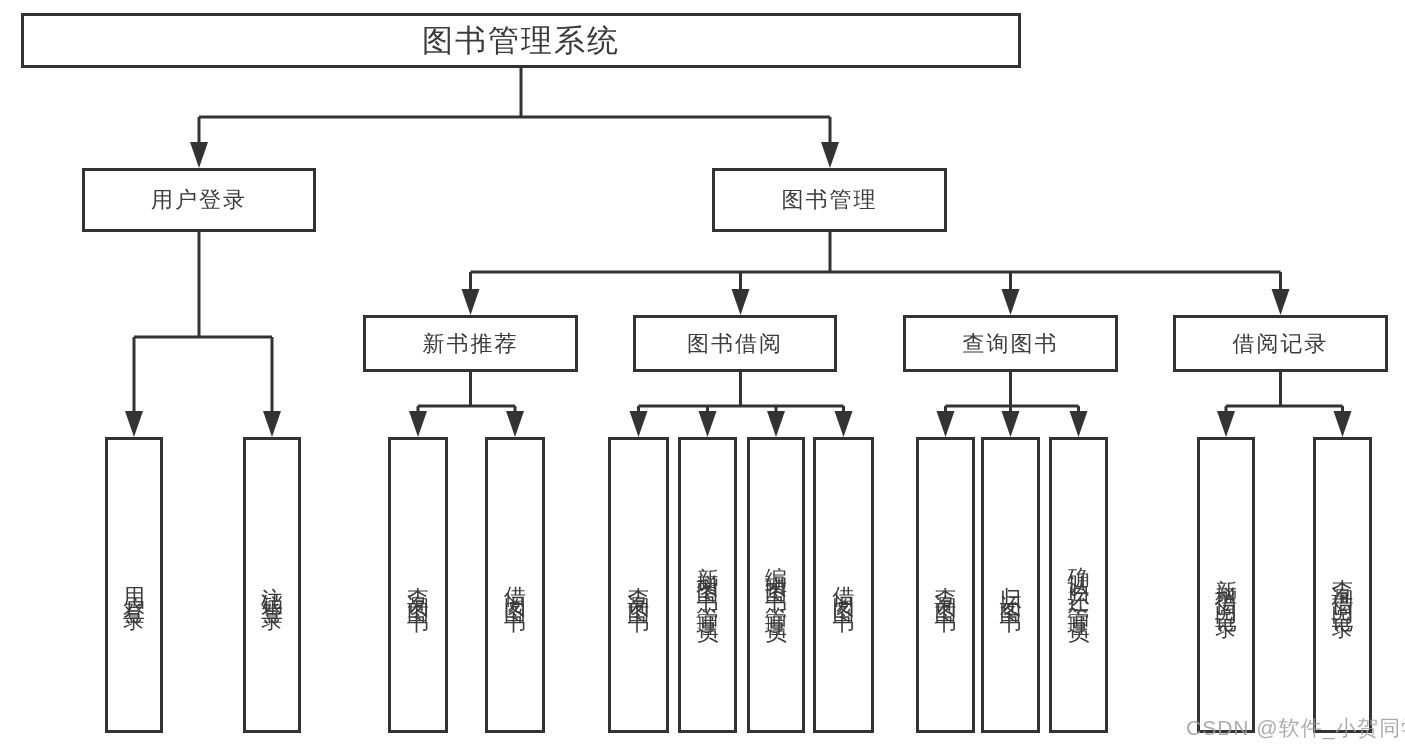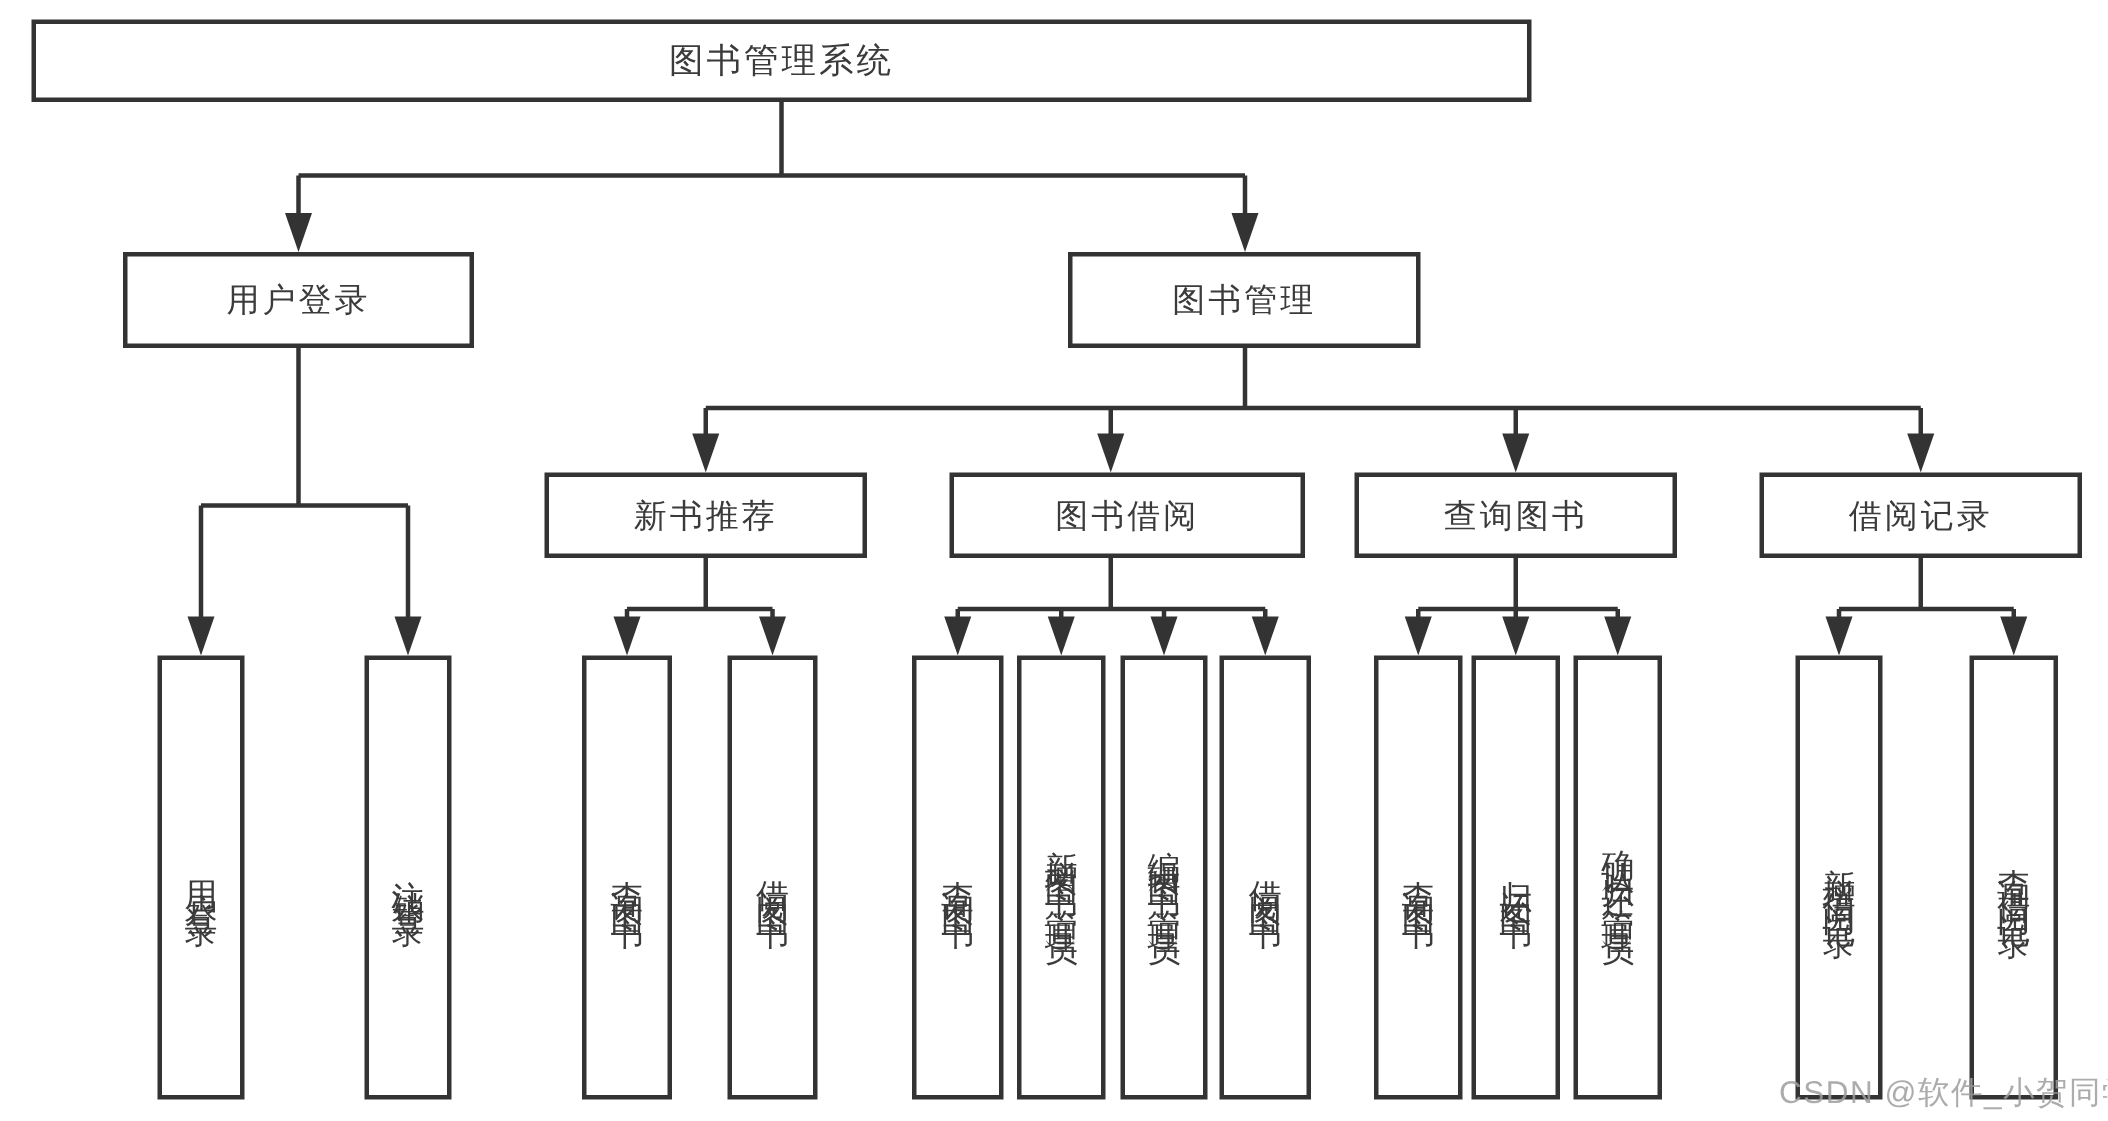--- a/index.html
+++ b/index.html
@@ -28,21 +28,21 @@
     display: flex;
     align-items: center;
     justify-content: center;
     color: #3b3b3b;
   }
   .box.h span {
     font-size: 22px;
     letter-spacing: 2px;
     white-space: nowrap;
   }
-  .box.root span { font-size: 23px; }
+  .box.root span { font-size: 31px; }
   .box.v span {
     writing-mode: vertical-rl;
     font-size: 22px;
     letter-spacing: 8px;
     line-height: 1;
     white-space: nowrap;
   }
   .watermark {
     position: absolute;
     left: 1186px;
@@ -131,21 +131,21 @@
   <div class="box h" style="left:82px; top:168px; width:234px; height:64px;">
     <span>用户登录</span>
   </div>
   <div class="box h" style="left:363px; top:315px; width:215px; height:57px;">
     <span>新书推荐</span>
   </div>
 
   <div class="box h" style="left:712px; top:168px; width:235px; height:64px;">
     <span>图书管理</span>
   </div>
-  <div class="box h" style="left:633px; top:315px; width:237px; height:57px;">
+  <div class="box h" style="left:633px; top:315px; width:204px; height:57px;">
     <span>图书借阅</span>
   </div>
   <div class="box h" style="left:903px; top:315px; width:215px; height:57px;">
     <span>查询图书</span>
   </div>
   <div class="box h" style="left:1173px; top:315px; width:215px; height:57px;">
     <span>借阅记录</span>
   </div>
 
   <div class="box v" style="left:105px; top:437px; width:58px; height:296px;">

